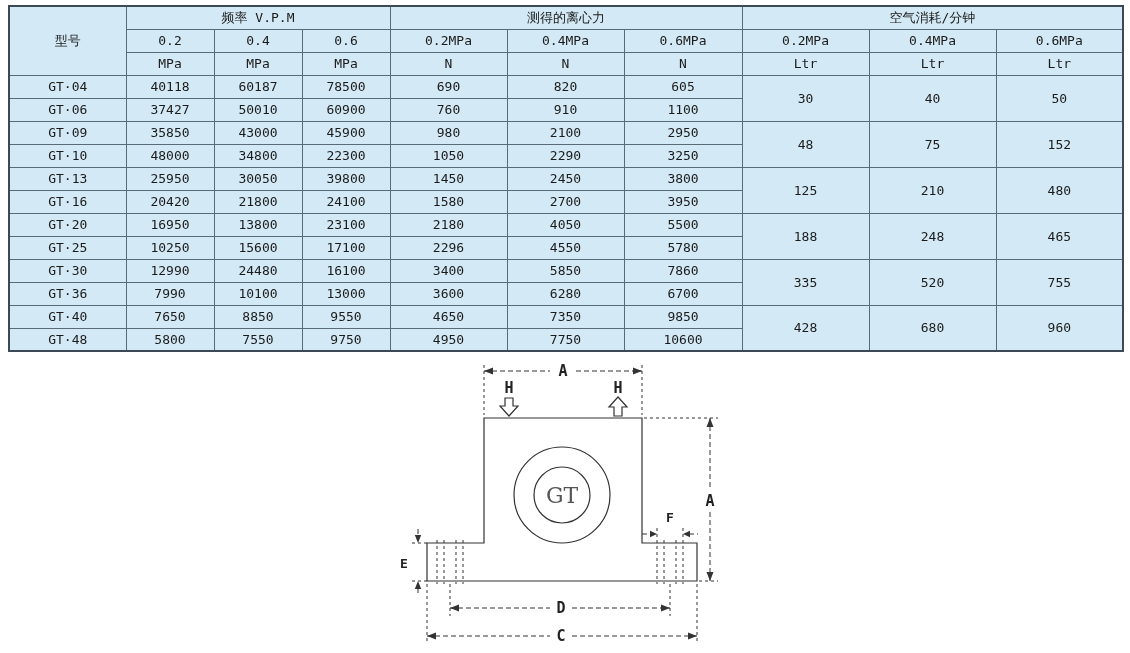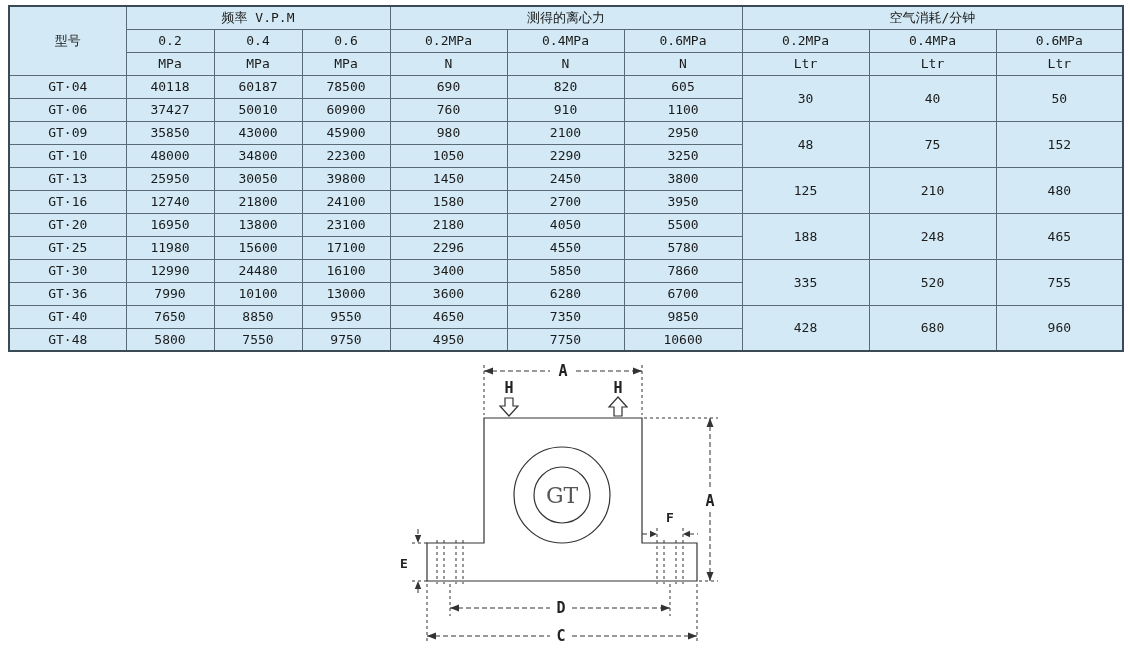--- a/index.html
+++ b/index.html
@@ -131,21 +131,21 @@
         <td>39800</td>
         <td>1450</td>
         <td>2450</td>
         <td>3800</td>
         <td rowspan="2">125</td>
         <td rowspan="2">210</td>
         <td rowspan="2">480</td>
       </tr>
       <tr>
         <td>GT·16</td>
-        <td>12740</td>
+        <td>20420</td>
         <td>21800</td>
         <td>24100</td>
         <td>1580</td>
         <td>2700</td>
         <td>3950</td>
       </tr>
 
       <tr>
         <td>GT·20</td>
         <td>16950</td>
@@ -153,21 +153,21 @@
         <td>23100</td>
         <td>2180</td>
         <td>4050</td>
         <td>5500</td>
         <td rowspan="2">188</td>
         <td rowspan="2">248</td>
         <td rowspan="2">465</td>
       </tr>
       <tr>
         <td>GT·25</td>
-        <td>11980</td>
+        <td>10250</td>
         <td>15600</td>
         <td>17100</td>
         <td>2296</td>
         <td>4550</td>
         <td>5780</td>
       </tr>
 
       <tr>
         <td>GT·30</td>
         <td>12990</td>

